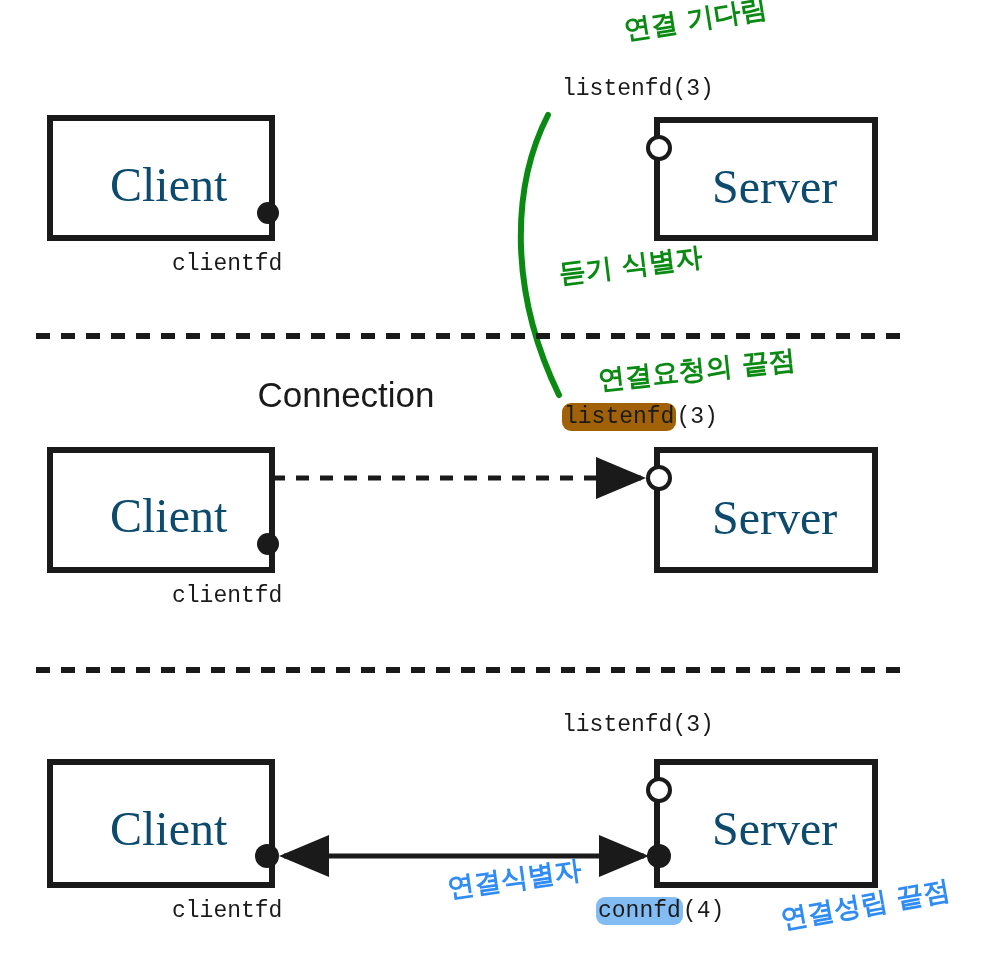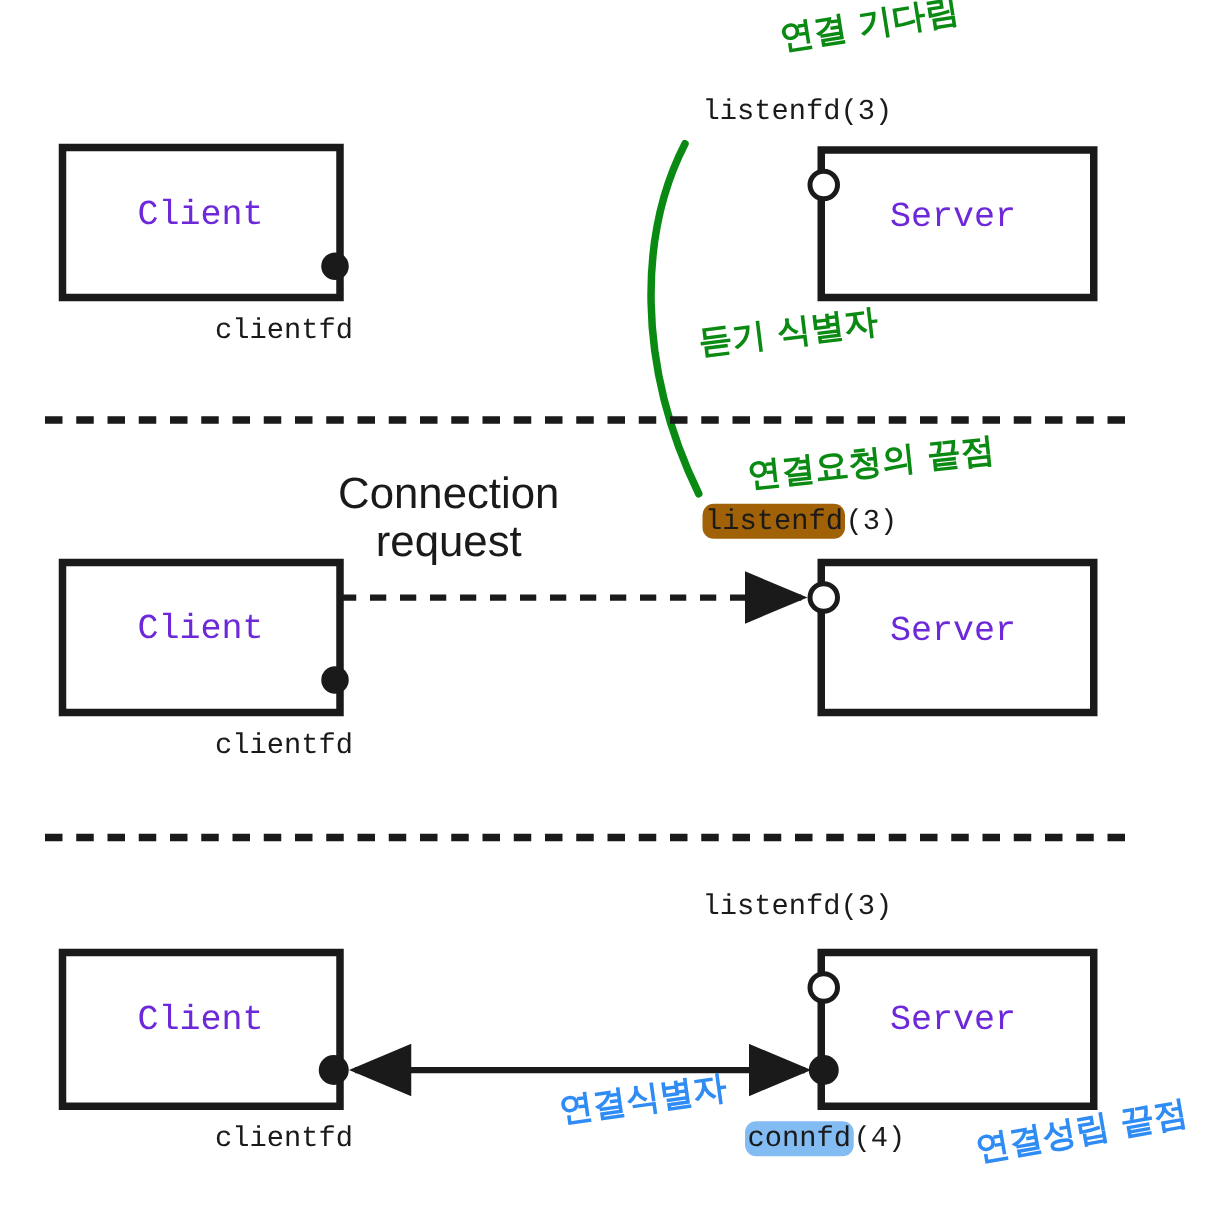--- a/index.html
+++ b/index.html
@@ -28,23 +28,23 @@
     position: absolute;
     white-space: nowrap;
     color: #1a1a1a;
   }
   .mono {
     font-family: "Liberation Mono", "DejaVu Sans Mono", monospace;
     font-size: 23px;
     letter-spacing: 0px;
   }
   .boxlabel {
-    font-family: Liberation Mono, monospace;
-    font-size: 28px;
-    color: #6d28d9;
+    font-family: Liberation Serif, serif;
+    font-size: 48px;
+    color: #0c4a6e;
   }
   .caption {
     font-family: "Liberation Sans", sans-serif;
     font-size: 35px;
     color: #1a1a1a;
     text-align: center;
     line-height: 1.12;
   }
   .hand {
     font-family: "DejaVu Sans", sans-serif;
@@ -115,23 +115,22 @@
   <div class="lbl mono" style="left:562px; top:76px;">listenfd(3)</div>
 
   <div class="lbl boxlabel" style="left:110px; top:157px;">Client</div>
 
   <div class="lbl boxlabel" style="left:712px; top:159px;">Server</div>
 
   <div class="lbl mono" style="left:172px; top:251px;">clientfd</div>
 
   <div class="lbl hand hand-green rot-b" style="left:561px; top:256px;">듣기 식별자</div>
 
-  <div class="lbl caption" style="left:252px; top:375px; width:214px;">
+  <div class="lbl caption" style="left:239px; top:375px; width:214px;">
     <div>Connection</div>
-    <div>request</div>
   </div>
 
   <div class="lbl hand hand-green rot-c" style="left:600px; top:362px;">연결요청의 끝점</div>
 
   <div class="lbl mono" style="left:562px; top:404px;"><span class="hl-green">listenfd</span><span>(3)</span></div>
 
   <div class="lbl boxlabel" style="left:110px; top:488px;">Client</div>
 
   <div class="lbl boxlabel" style="left:712px; top:490px;">Server</div>
 

